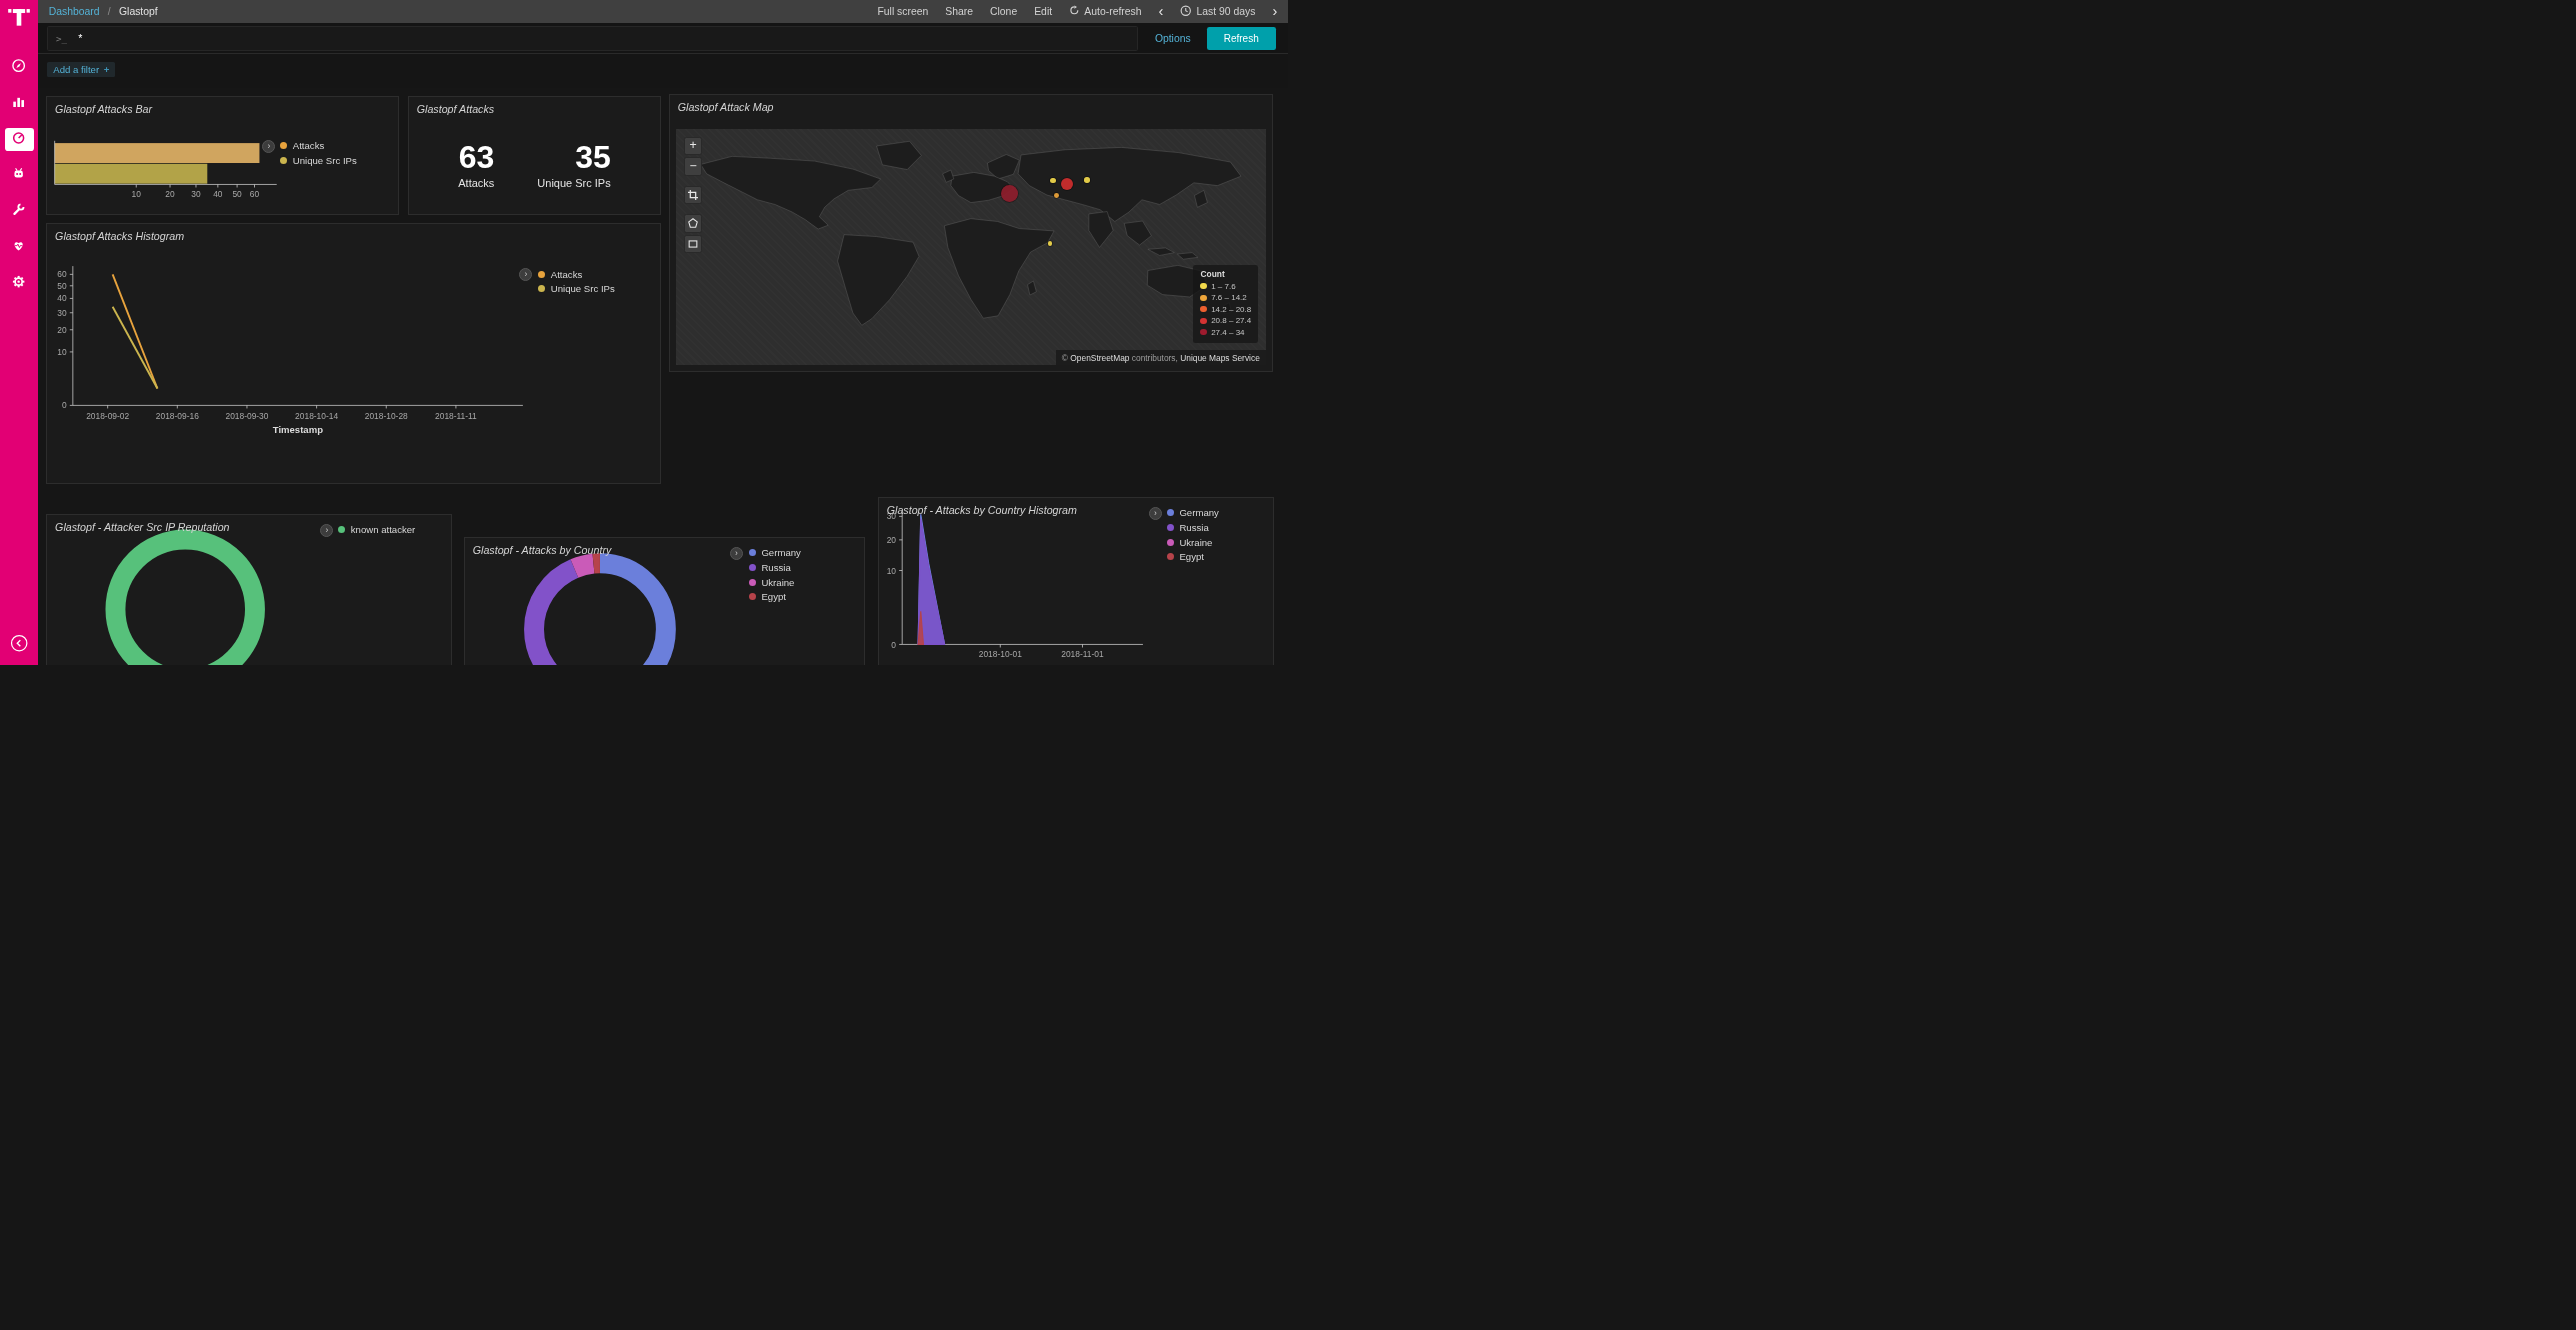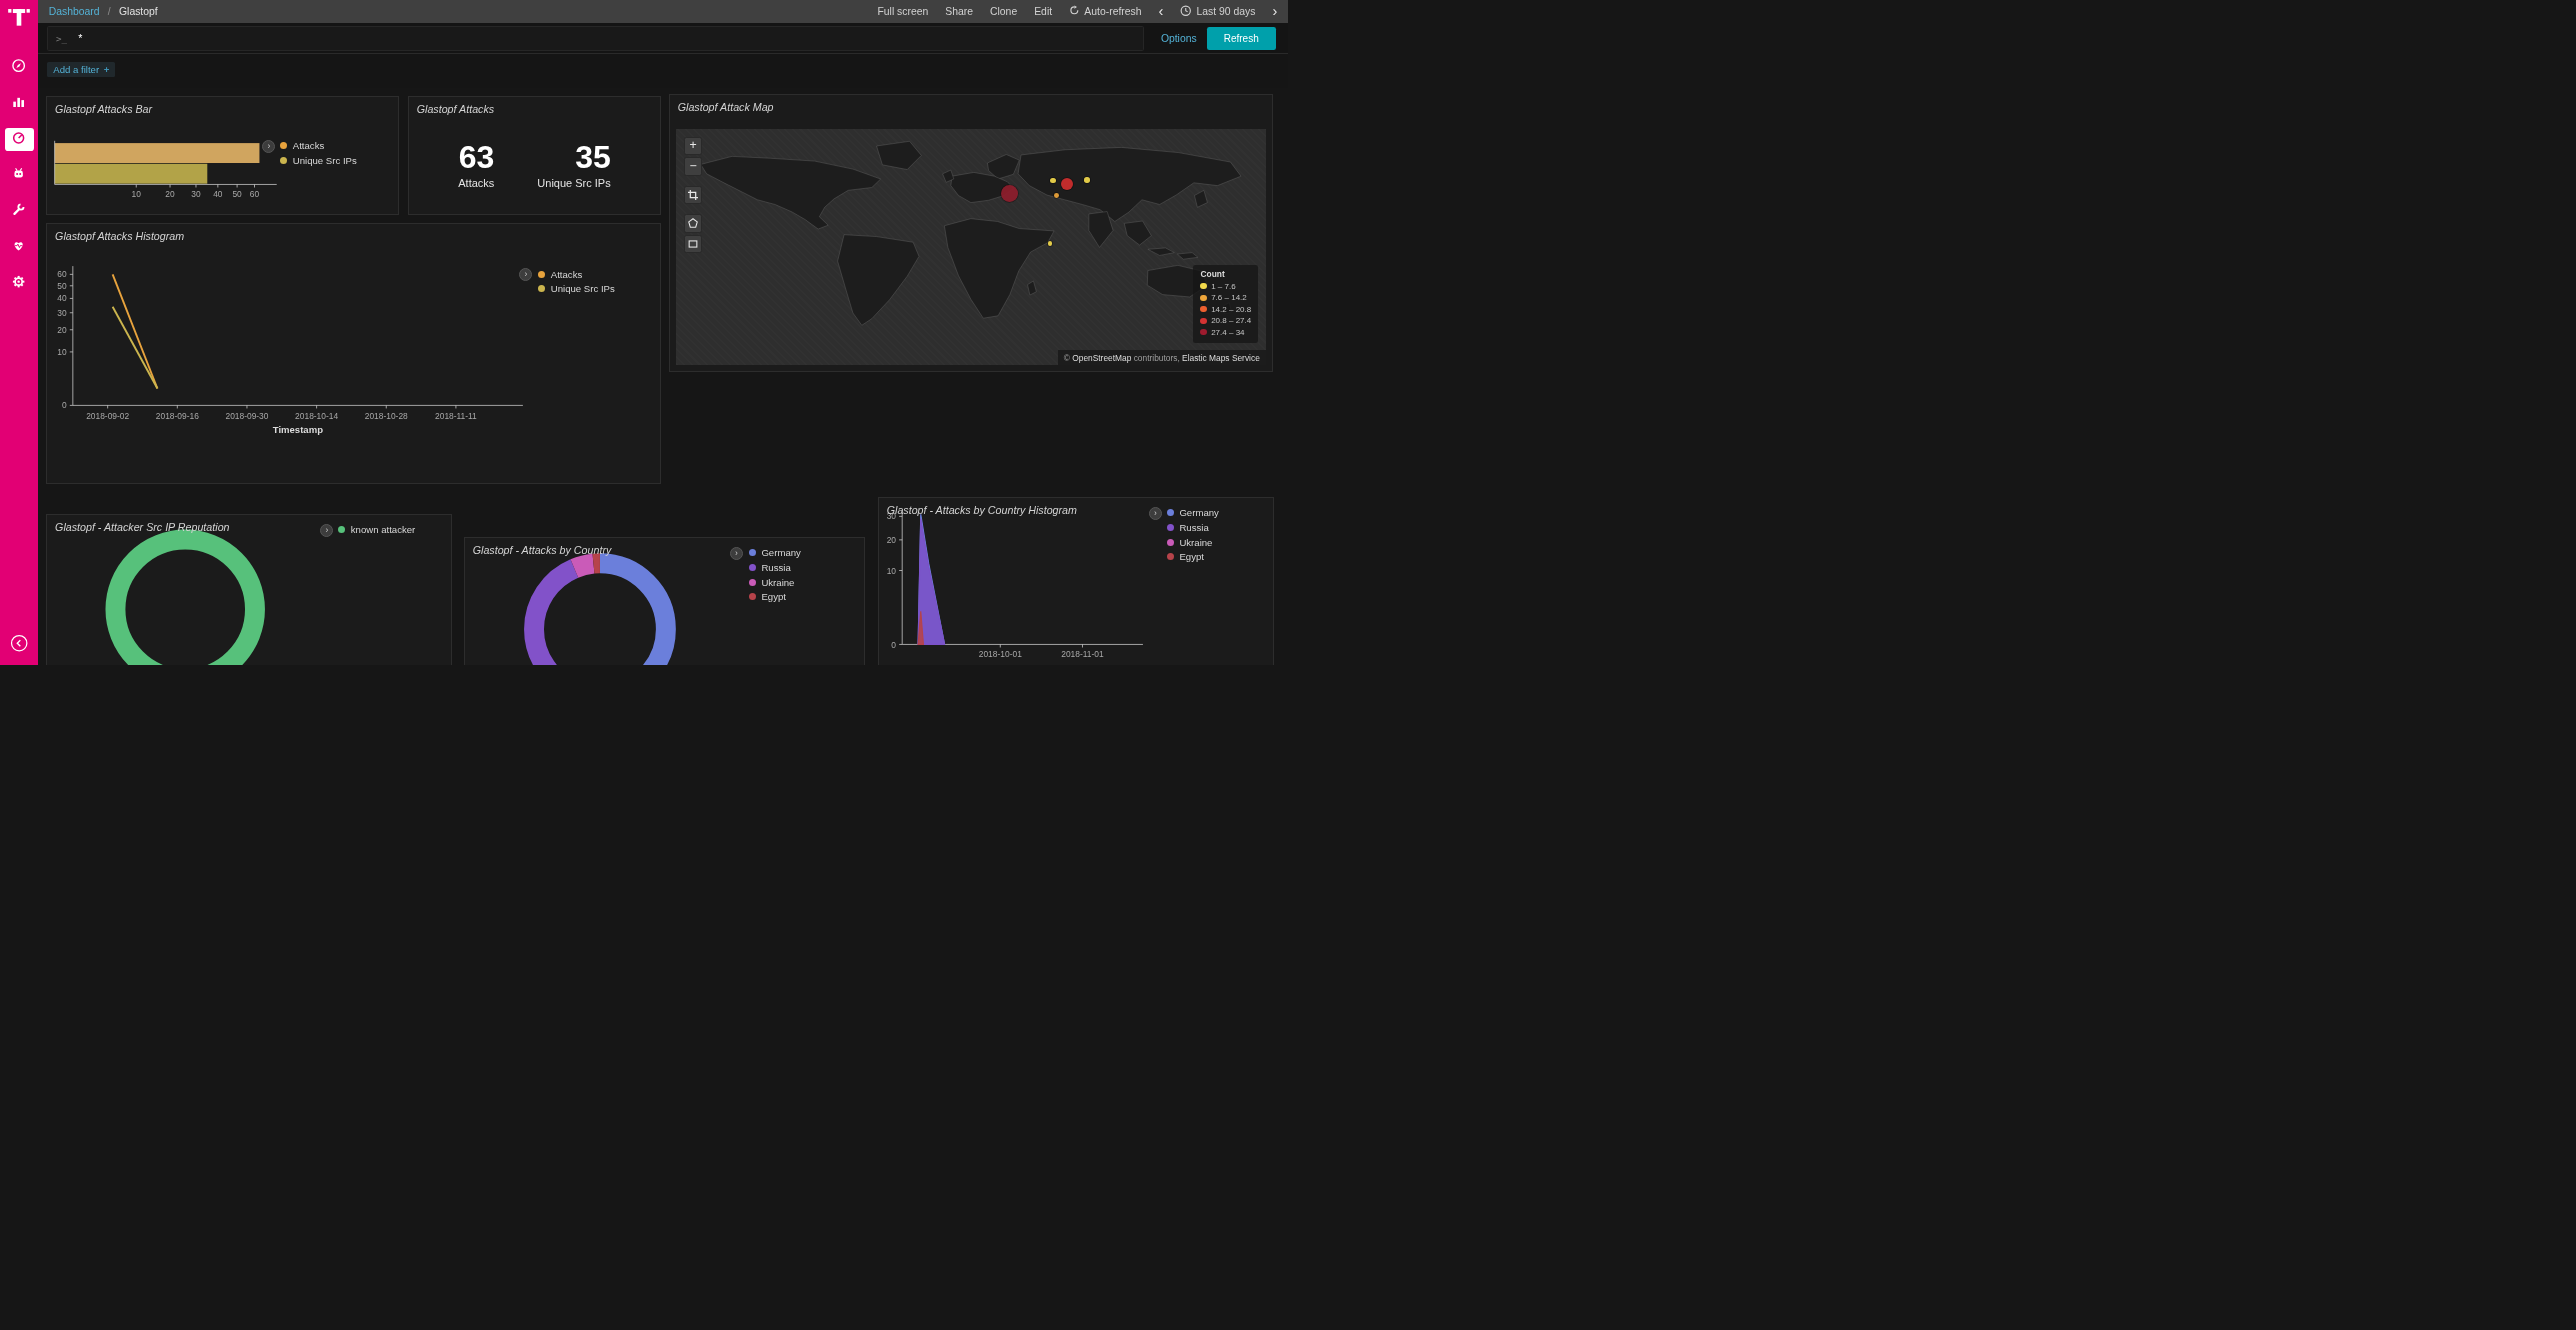--- a/index.html
+++ b/index.html
@@ -22,21 +22,21 @@
   .crumbs .sep{color:#8a8a8a;margin:0 5.4px;}
   .crumbs .cur{color:#e2e2e2;}
   .tb-right{margin-left:auto;display:flex;align-items:center;gap:17px;}
   .tb-item{color:#d2d2d2;cursor:pointer;display:flex;align-items:center;gap:4.6px;white-space:nowrap;}
   .chev{color:#e8e8e8;font-size:14.6px;cursor:pointer;line-height:1;}
   
   #queryrow{position:absolute;left:38px;right:0;top:23px;height:31px;background:#141414;display:flex;align-items:center;padding:0 12.3px 0 9.2px;box-sizing:border-box;border-bottom:0.8px solid #2a2a2a;}
   .query-box{flex:1;height:23px;background:#191919;border:0.8px solid #262626;border-radius:1.5px;display:flex;align-items:center;padding:0 7.7px;}
   .prompt{color:#7a7a7a;font-family:"DejaVu Sans Mono",monospace;font-size:9.2px;margin-right:9.2px;}
   #qinput{background:transparent;border:none;outline:none;color:#fff;font-size:10.7px;flex:1;font-family:"Liberation Sans",sans-serif;}
-  .options{color:#54b2d6;margin:0 10px 0 17px;cursor:pointer;font-size:10.4px;text-decoration:none;}
+  .options{color:#54b2d6;margin:0 16px 0 17px;cursor:pointer;font-size:10.4px;text-decoration:none;}
   .refresh{background:#00a0ab;color:#fff;border:none;border-radius:2.3px;height:23px;padding:0 17px;font-size:10px;cursor:pointer;font-family:"Liberation Sans",sans-serif;}
   
   #filterrow{position:absolute;left:38px;right:0;top:54px;height:34px;background:#151515;}
   .addfilter{position:absolute;left:9.2px;top:7.7px;background:#20282c;color:#54b2d6;font-size:9.6px;padding:2.3px 6.1px;border-radius:1.5px;cursor:pointer;display:inline-flex;gap:4.6px;align-items:center;}
   .addfilter .plus{font-weight:bold;color:#3e92b4;}
   
   #dash{position:absolute;left:38px;right:0;top:88px;bottom:0;background:#161616;}
   .panel{position:absolute;background:#1b1b1b;border:0.8px solid #2d2d2d;box-sizing:border-box;overflow:hidden;}
   .panel-title{position:relative;z-index:2;color:#d4d4d4;font-size:10.7px;padding:6.1px 0 0 7.7px;white-space:nowrap;font-style:italic;}
   .chart-svg{position:absolute;left:0;top:0;z-index:1;}
@@ -329,21 +329,21 @@
             <div class="mlegend-row">
               <span class="dot" style="background: rgb(158, 27, 46);"></span>
               <span class="lab">27.4 – 34</span>
             </div>
           </div>
       </div>
       <div class="attribution">
         <span>©</span>
         <span class="bright">OpenStreetMap</span>
         <span>contributors,</span>
-        <span class="bright">Elastic Maps Service</span>
+        <span class="bright">Unique Maps Service</span>
       </div>
     </div>
   </div>
 
   <div class="panel" style="left:8.4px;top:135px;width:615px;height:261px;">
     <div class="panel-title">Glastopf Attacks Histogram</div>
     <svg id="line-svg" class="chart-svg" width="615" height="261" viewBox="0 0 802 341">
         <line x1="33" y1="55" x2="33" y2="237" stroke="#cfcfcf"></line>
         <line x1="33" y1="237" x2="621" y2="237" stroke="#cfcfcf"></line>
         <line x1="29" y1="237" x2="33" y2="237" stroke="#cfcfcf"></line>

